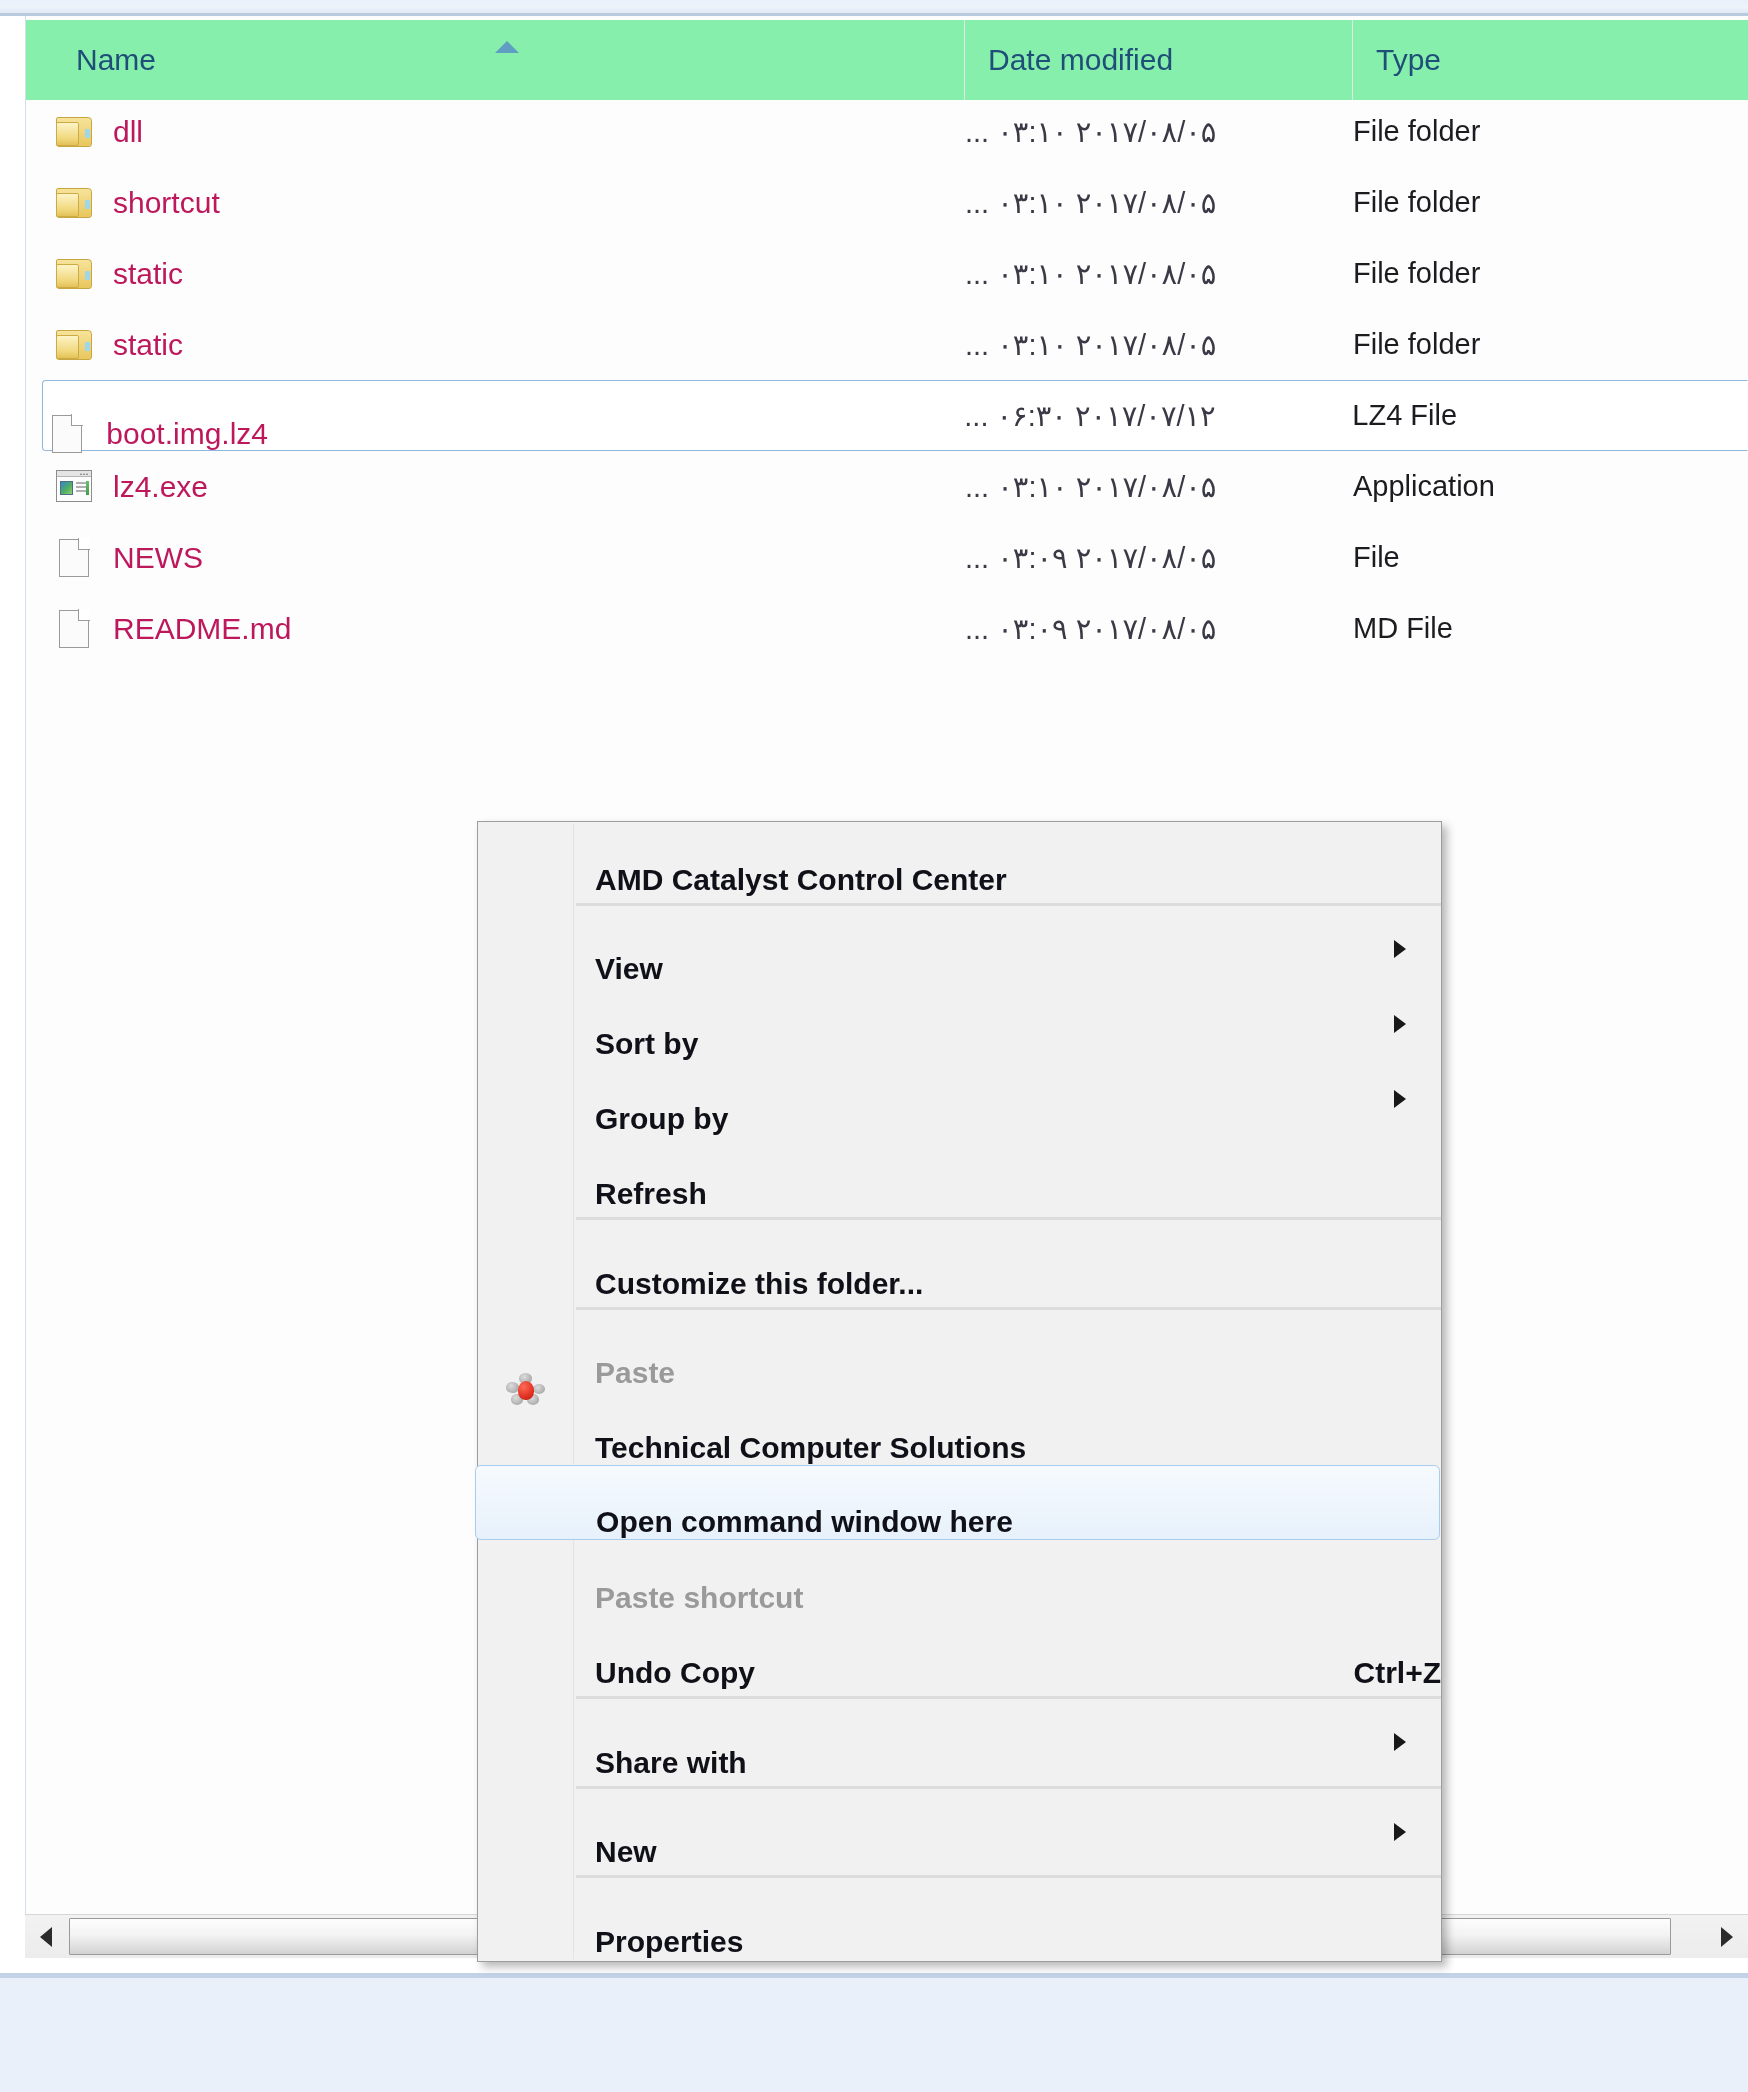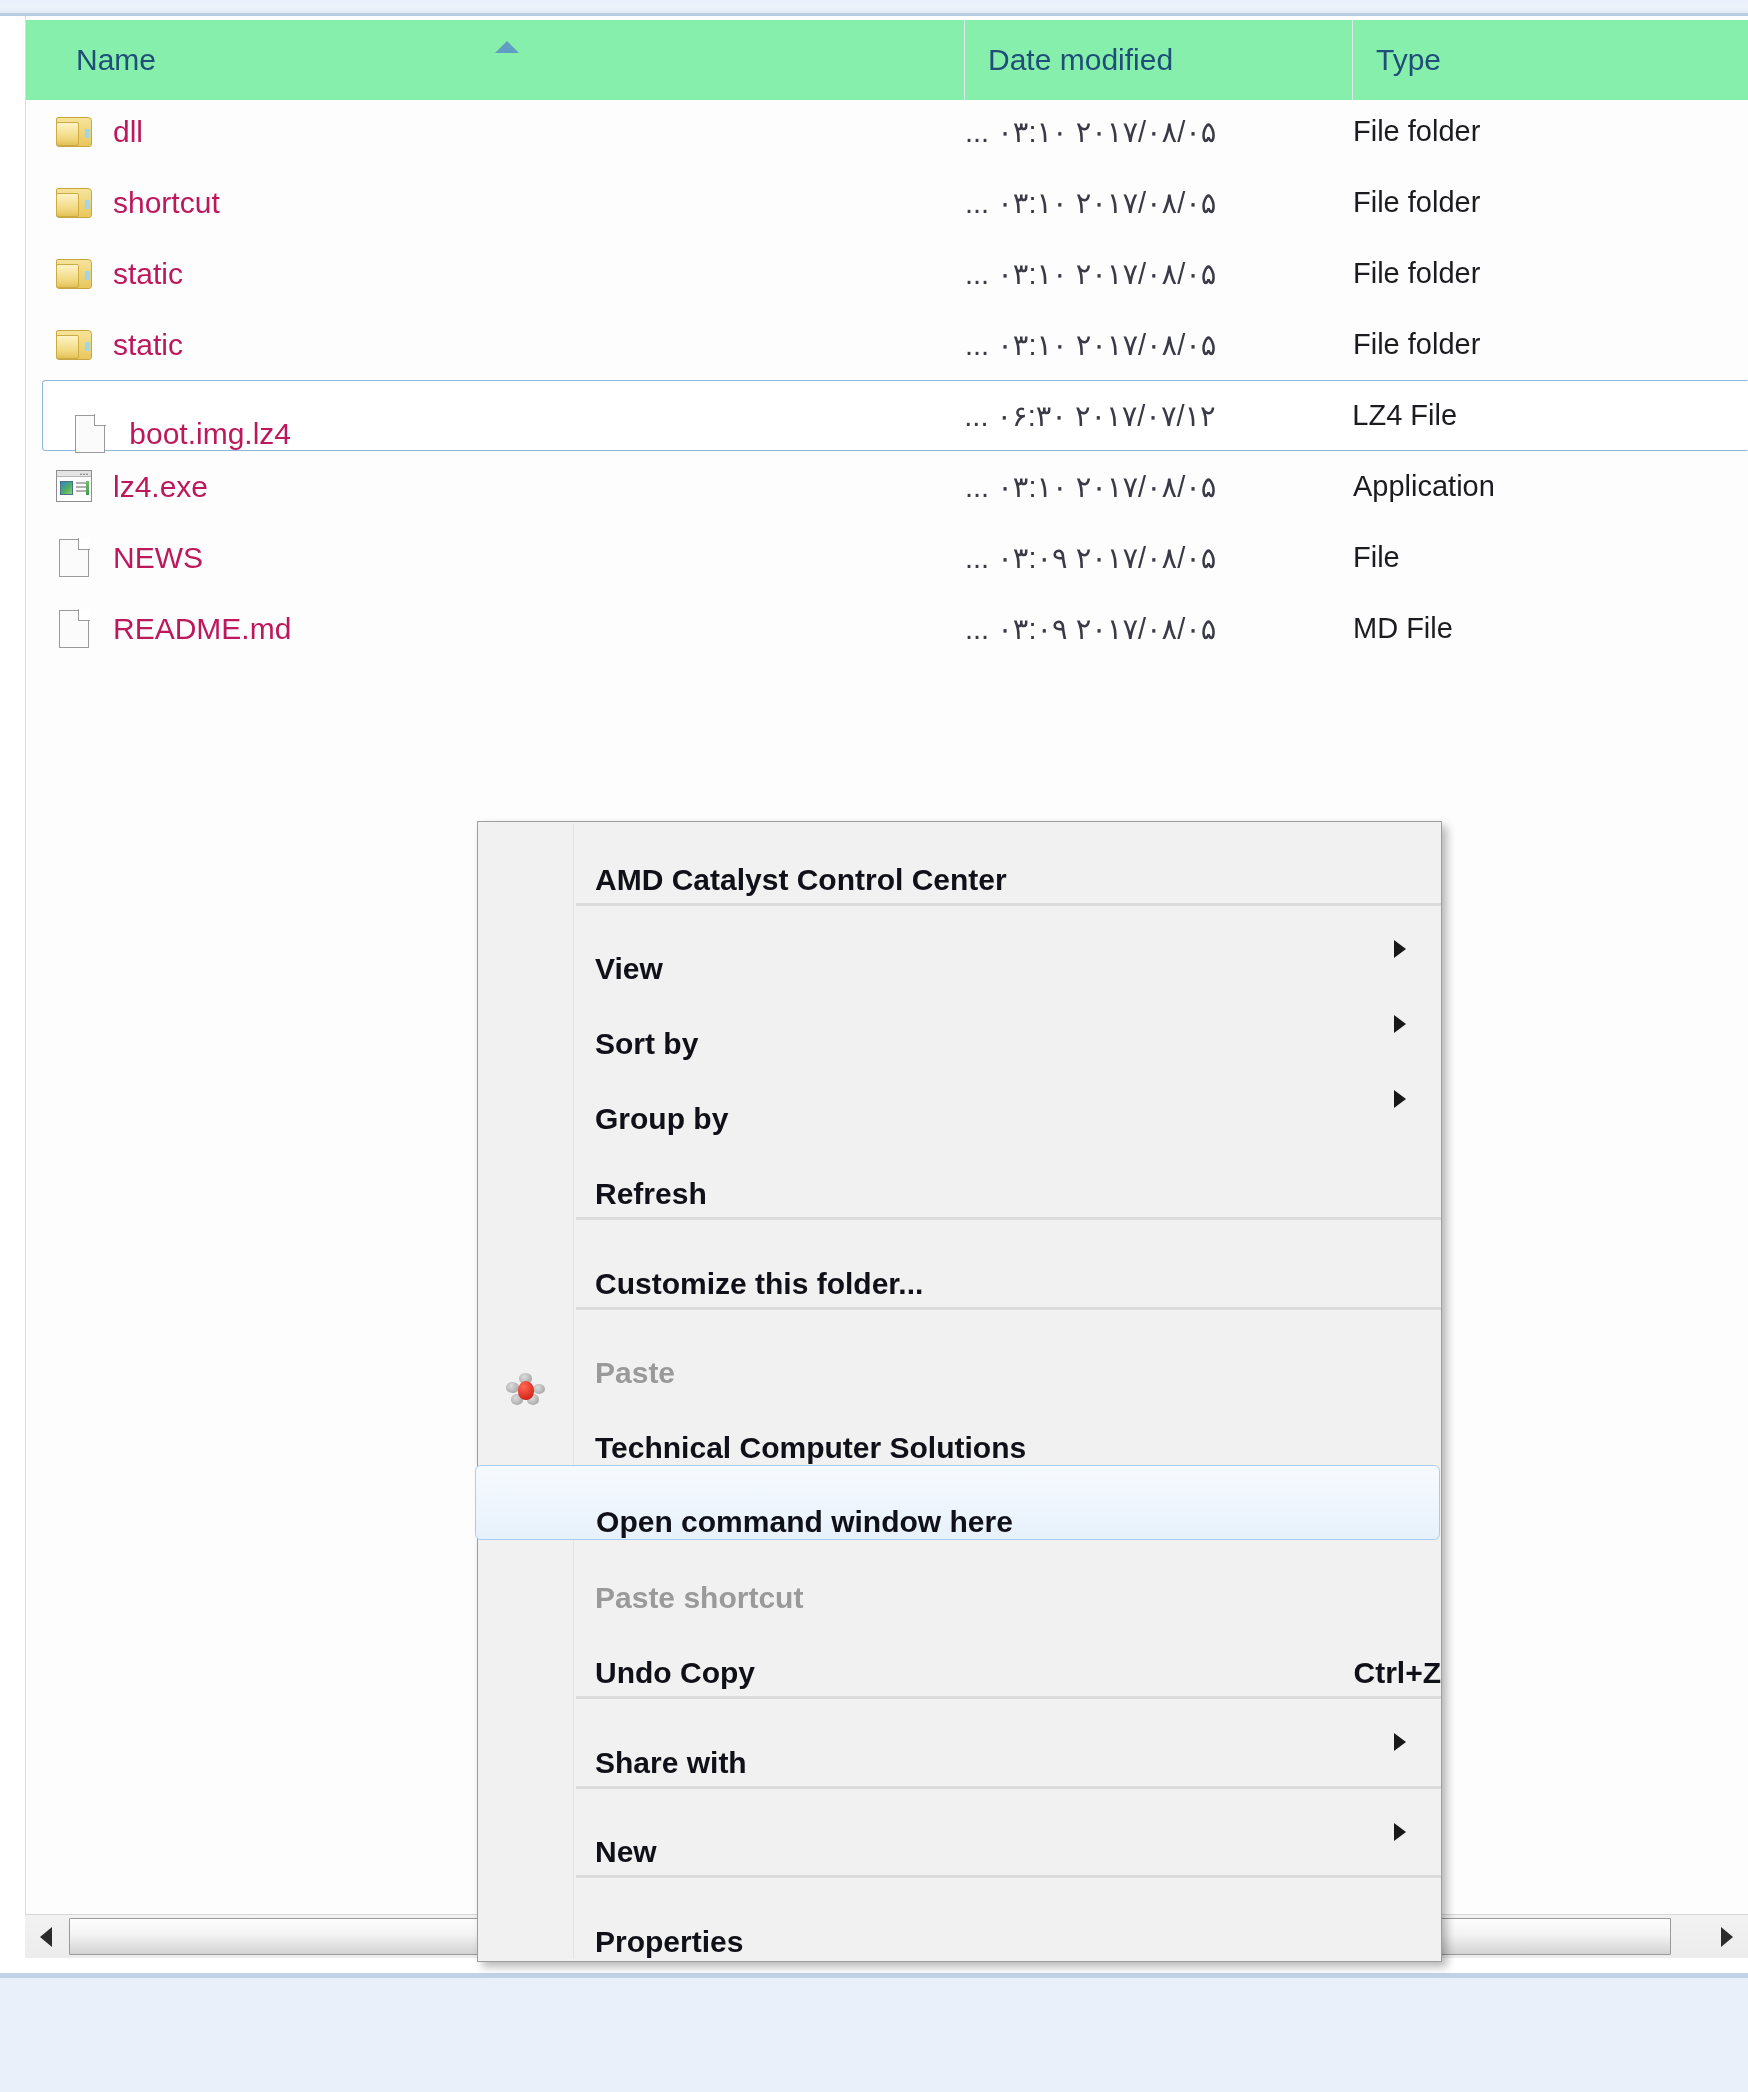--- a/index.html
+++ b/index.html
@@ -105,21 +105,21 @@
     border-bottom-left-radius: 3.8px;
   }
   .cell-name {
     position: absolute;
     left: 27px;
     display: flex;
     align-items: center;
     gap: 19px;
     width: 903px;
   }
-  .file-row.selected .cell-name { left: 27px; margin-top: 36px; }
+  .file-row.selected .cell-name { left: 4px; margin-top: 36px; }
   .cell-date {
     position: absolute;
     left: 938px;
     width: 388px;
     font-size: 29px;
     color: #3a3a46;
     direction: rtl;
     text-align: left;
     white-space: nowrap;
   }

